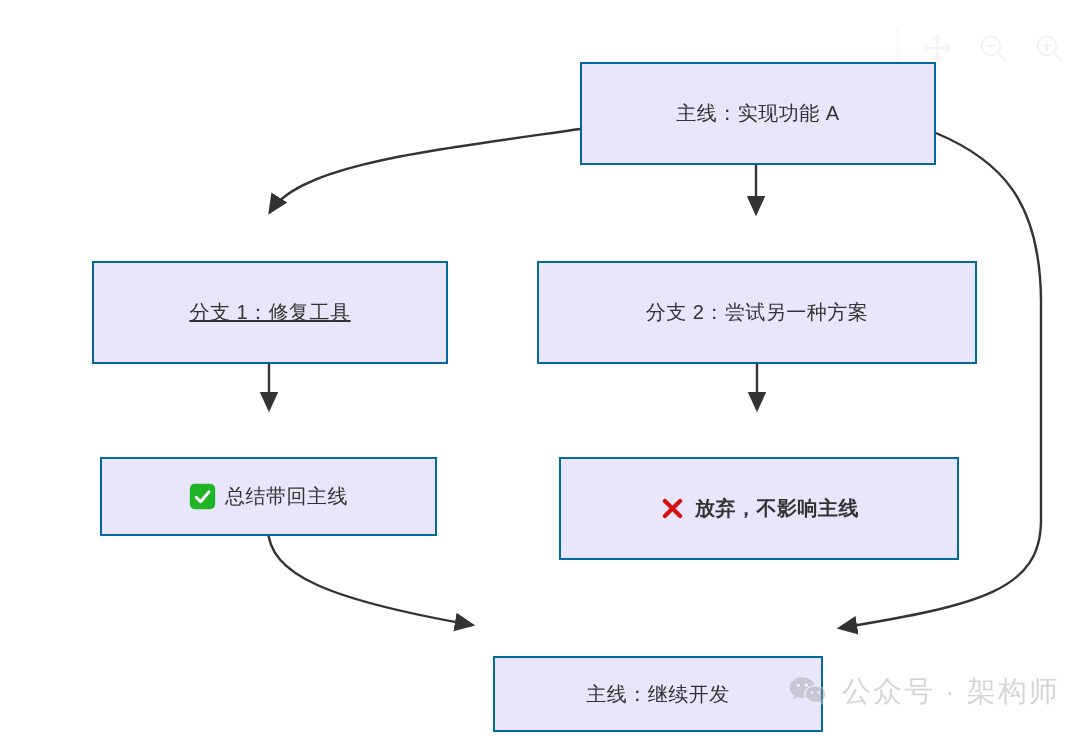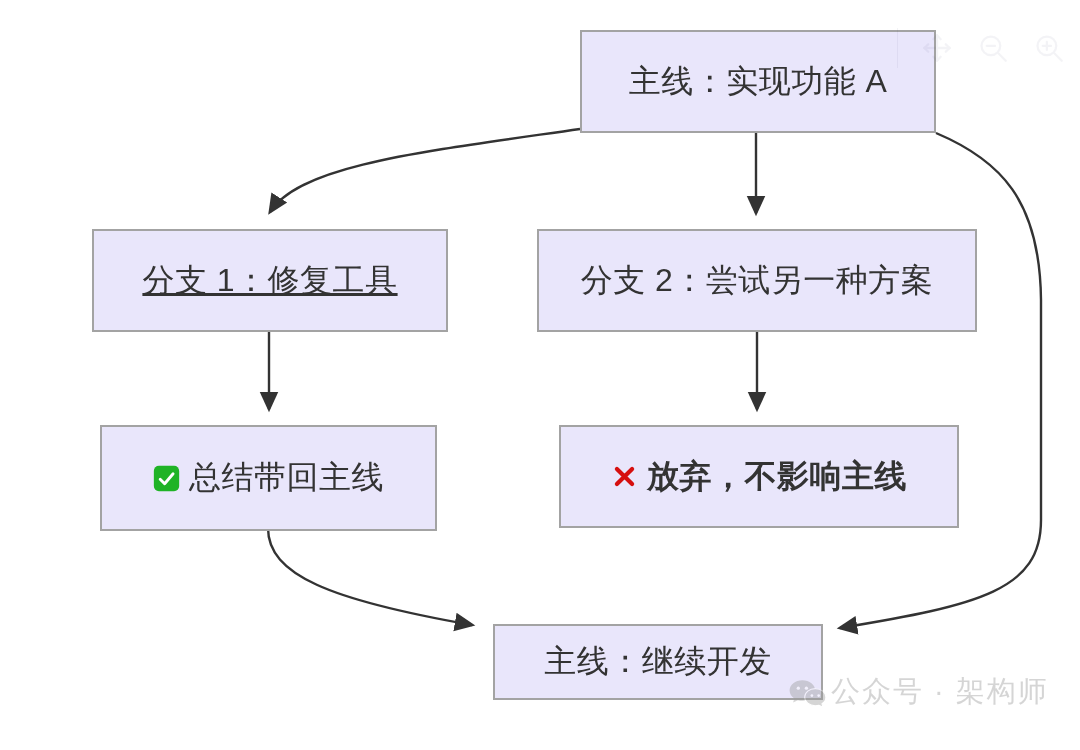--- a/index.html
+++ b/index.html
@@ -22,45 +22,46 @@
     left: 0;
     top: 0;
     width: 1080px;
     height: 750px;
     pointer-events: none;
   }
   .node {
     position: absolute;
     box-sizing: border-box;
     background: #e9e6fb;
-    border: 2px solid #a3a3a3;
+    border: 2px solid #0369a1;
     display: flex;
     align-items: center;
     justify-content: center;
     color: #333333;
-    font-size: 32px;
+    font-size: 20px;
     letter-spacing: 0.5px;
     white-space: nowrap;
+    margin-top: 32px;
   }
   .node .label {
     display: inline-flex;
     align-items: center;
     gap: 9px;
   }
   .mark {
     display: inline-block;
     line-height: 1;
   }
   .mark svg { display: block; }
 
   
   #node-main-start { left: 580px; top: 30px;  width: 356px; height: 103px; }
   #node-branch-1   { left: 92px;  top: 229px; width: 356px; height: 103px; text-decoration: underline; }
   #node-branch-2   { left: 537px; top: 229px; width: 440px; height: 103px; }
-  #node-result-1   { left: 100px; top: 425px; width: 337px; height: 106px; }
+  #node-result-1   { left: 100px; top: 425px; width: 337px; height: 79px; }
   #node-result-2   { left: 559px; top: 425px; width: 400px; height: 103px; font-weight: bold; }
   #node-main-end   { left: 493px; top: 624px; width: 330px; height: 76px; }
 
   
   .toolbar {
     position: absolute;
     top: 28px;
     right: 14px;
     display: flex;
     align-items: center;
@@ -74,22 +75,22 @@
   }
   .toolbar .tbtn { width: 34px; height: 34px; }
   .toolbar svg { display: block; }
 
   
   .watermark {
     position: absolute;
     left: 788px;
     top: 672px;
     display: flex;
-    align-items: flex-end;
-    gap: 3px;
+    align-items: center;
+    gap: 14px;
     opacity: 0.42;
   }
   .watermark .wm-text {
     font-size: 29px;
     color: #9d9d9d;
     letter-spacing: 2px;
     white-space: nowrap;
   }
   .watermark .wechat { width: 40px; height: 34px; }
 </style>

